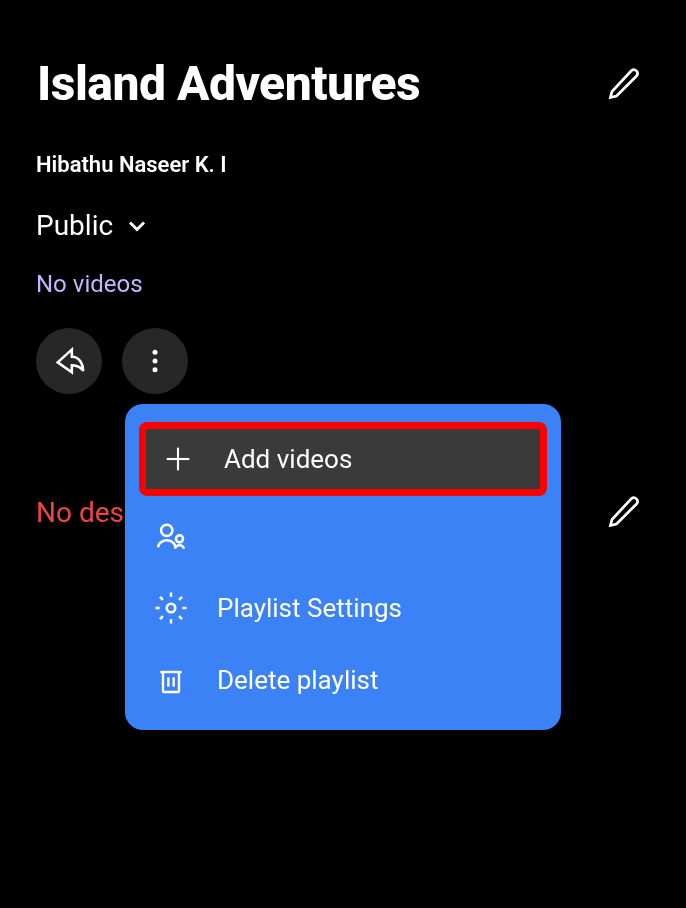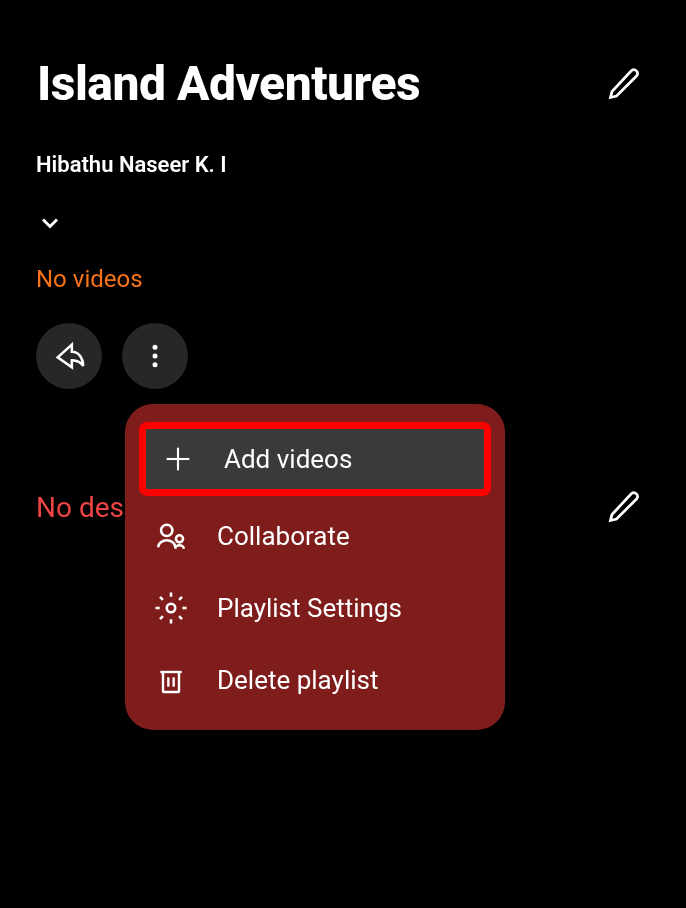--- a/index.html
+++ b/index.html
@@ -45,21 +45,21 @@
     }
     .privacy-label {
       font-size: 28px;
       font-weight: 400;
     }
     .meta-row {
       display: flex;
       gap: 14px;
       padding: 28px 36px 0 36px;
       font-size: 24px;
-      color: #f97316;
+      color: #c4b5fd;
     }
     .actions-row {
       display: flex;
       gap: 20px;
       padding: 30px 36px 0 36px;
     }
     .action-btn {
       width: 66px;
       height: 66px;
       border-radius: 50%;
@@ -77,23 +77,23 @@
     }
     .desc-text {
       font-size: 28px;
       font-weight: 400;
       color: #ef4444;
     }
     .popup-menu {
       position: absolute;
       left: 125px;
       top: 404px;
-      width: 380px;
-      background: #7f1d1d;
-      border-radius: 28px;
+      width: 436px;
+      background: #3b82f6;
+      border-radius: 18px;
       padding: 14px 0;
       z-index: 10;
     }
     .menu-item {
       display: flex;
       align-items: center;
       gap: 28px;
       padding: 18px 28px;
       cursor: pointer;
       font-size: 26px;
@@ -127,20 +127,21 @@
       <svg width="36" height="36" viewBox="0 0 24 24" fill="none" stroke="#fff" stroke-width="1.8">
         <path d="M17 3a2.5 2.5 0 0 1 3.5 3.5L7 20l-4 1 1-4L17 3z"></path>
       </svg>
     </span>
   </div>
 </div>
 
 <div class="author">Hibathu Naseer K. I</div>
 
 <div class="privacy-row">
+  <span class="privacy-label">Public</span>
   <span>
     <svg width="28" height="28" viewBox="0 0 24 24" fill="none" stroke="#fff" stroke-width="2.5">
       <polyline points="6 9 12 15 18 9"></polyline>
     </svg>
   </span>
 </div>
 
 <div class="meta-row">
   <span>No videos</span>
 </div>
@@ -187,21 +188,20 @@
   </div>
   <div class="menu-item">
     <span class="menu-icon">
       <svg width="34" height="34" viewBox="0 0 24 24" fill="none" stroke="#fff" stroke-width="1.8">
         <circle cx="9" cy="8" r="4"></circle>
         <path d="M3 20c0-3 3-5 6-5s6 2 6 5"></path>
         <circle cx="18" cy="14" r="2.5"></circle>
         <path d="M15 21c0-1.5 1.5-2.5 3-2.5s3 1 3 2.5"></path>
       </svg>
     </span>
-    <span>Collaborate</span>
   </div>
   <div class="menu-item">
     <span class="menu-icon">
       <svg width="34" height="34" viewBox="0 0 24 24" fill="none" stroke="#fff" stroke-width="1.8">
         <circle cx="12" cy="12" r="3"></circle>
         <path d="M12 1v3M12 20v3M4.2 4.2l2.1 2.1M17.7 17.7l2.1 2.1M1 12h3M20 12h3M4.2 19.8l2.1-2.1M17.7 6.3l2.1-2.1"></path>
       </svg>
     </span>
     <span>Playlist Settings</span>
   </div>

